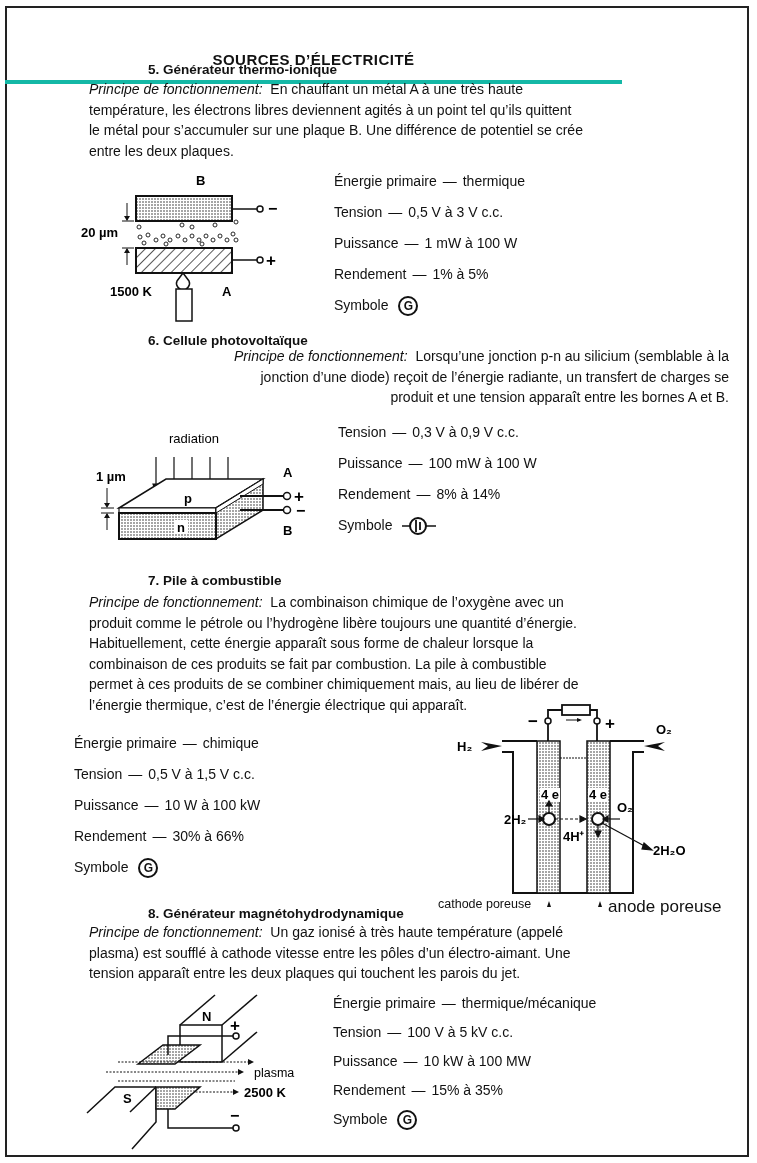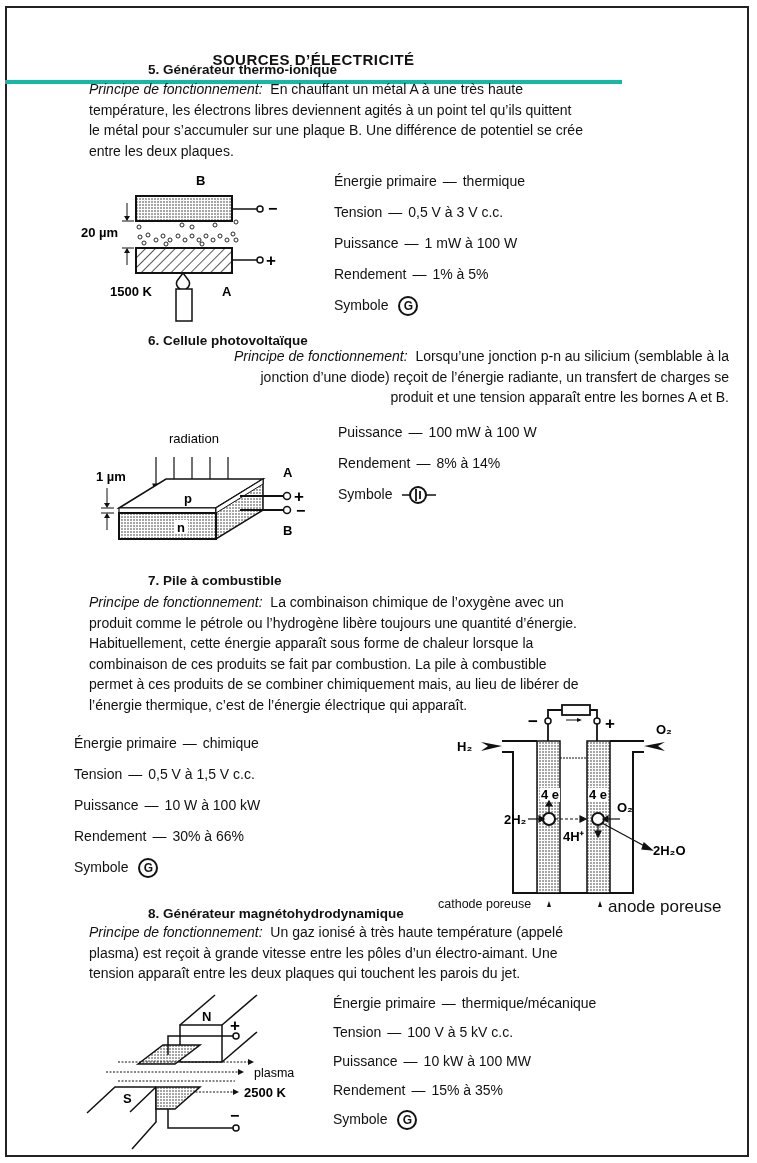--- a/index.html
+++ b/index.html
@@ -163,20 +163,21 @@
   <text x="26" y="61" font-size="13" font-weight="bold">1 µm</text>
   <line x1="37" y1="68" x2="37" y2="86" stroke="#111" stroke-width="1"></line>
   <path d="M34,83 L37,88 L40,83" fill="#111"></path>
   <line x1="31" y1="88" x2="44" y2="88" stroke="#111" stroke-width="1"></line>
   <line x1="31" y1="93" x2="44" y2="93" stroke="#111" stroke-width="1"></line>
   <path d="M34,98 L37,93 L40,98" fill="#111"></path>
   <line x1="37" y1="94" x2="37" y2="110" stroke="#111" stroke-width="1"></line>
 </svg>
 
 <div class="abs" style="left:338px; top:422px;">
+  <div class="spec"><span class="k">Tension</span><span class="sep">—</span><span>0,3 V à 0,9 V c.c.</span></div>
   <div class="spec"><span class="k">Puissance</span><span class="sep">—</span><span>100 mW à 100 W</span></div>
   <div class="spec"><span class="k">Rendement</span><span class="sep">—</span><span>8% à 14%</span></div>
   <div class="spec">
     <span class="k">Symbole</span>
     <svg width="34" height="20" style="vertical-align:middle; margin-left:6px;">
       <line x1="0" y1="10" x2="34" y2="10" stroke="#111" stroke-width="1.5"></line>
       <circle cx="16" cy="10" r="8" fill="#fff" stroke="#111" stroke-width="2"></circle>
       <line x1="14" y1="4" x2="14" y2="16" stroke="#111" stroke-width="1.8"></line>
       <line x1="18" y1="6" x2="18" y2="14" stroke="#111" stroke-width="1.8"></line>
     </svg>
@@ -267,21 +268,21 @@
 </svg>
 <div class="abs" style="left:438px; top:897px; font-size:12.5px;">cathode poreuse</div>
 <div class="abs" style="left:608px; top:897px; font-size:17px;">anode poreuse</div>
 
 <div class="abs heading" style="left:148px; top:906px;">
   <span>8.</span>
   <span>Générateur magnétohydrodynamique</span>
 </div>
 <div class="abs para" style="left:89px; top:922px; width:640px;">
   <div><i>Principe de fonctionnement:</i>&nbsp; <span>Un gaz ionisé à très haute température (appelé</span></div>
-  <div>plasma) est reçoit à grande vitesse entre les pôles d’un électro-aimant. Une</div>
+  <div>plasma) est soufflé à cathode vitesse entre les pôles d’un électro-aimant. Une</div>
   <div>tension apparaît entre les deux plaques qui touchent les parois du jet.</div>
 </div>
 
 <svg class="abs" style="left:70px; top:985px;" width="250" height="170">
   <defs>
     <pattern id="dots4" width="3" height="3" patternUnits="userSpaceOnUse">
       <rect width="3" height="3" fill="#fff"></rect>
       <circle cx="1" cy="1" r="0.8" fill="#333"></circle>
     </pattern>
   </defs>

